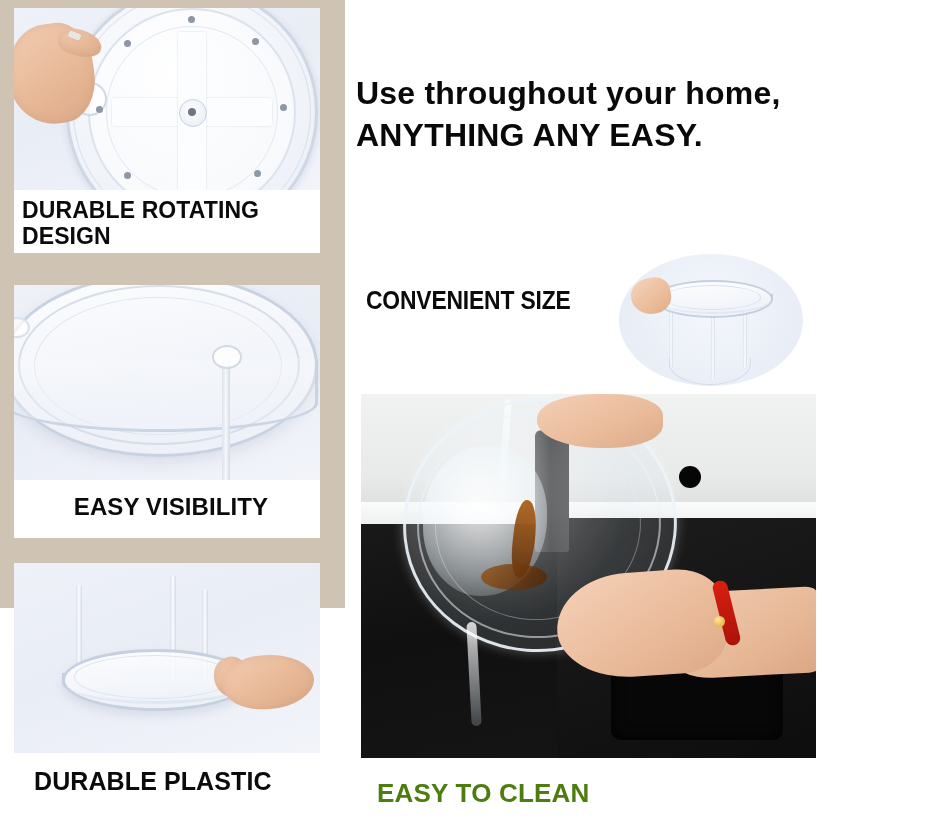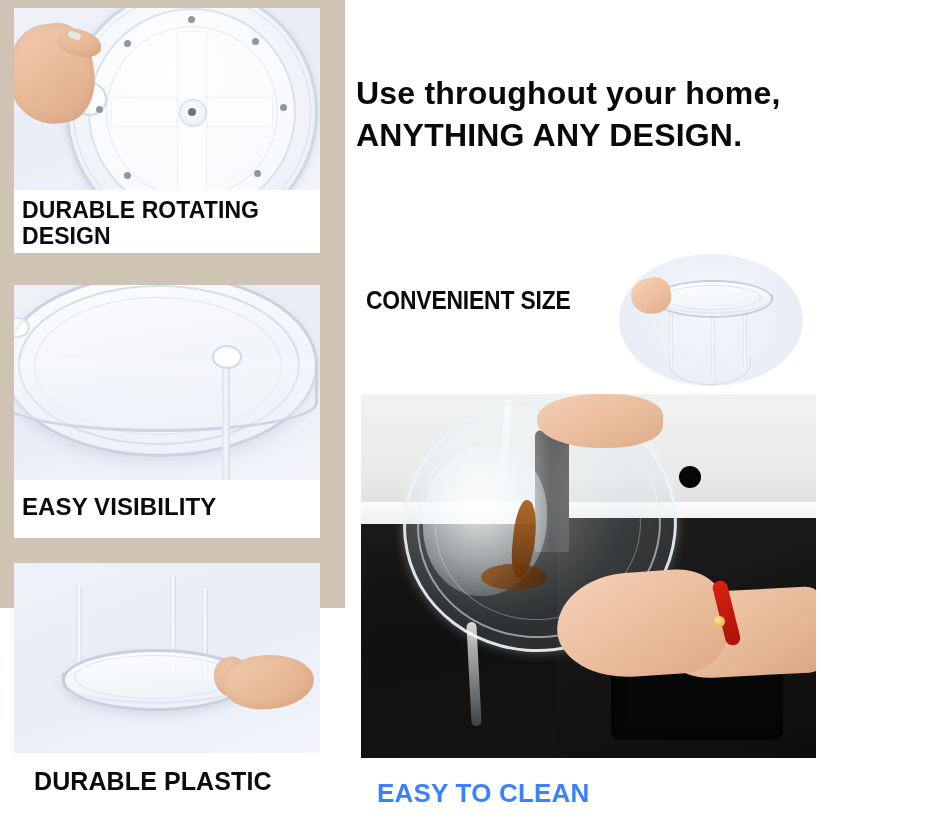--- a/index.html
+++ b/index.html
@@ -33,21 +33,21 @@
 
   
   .feature-card {
     position: absolute;
     left: 14px;
     width: 306px;
     background: #ffffff;
     overflow: hidden;
   }
   .card-1 { top: 8px;   height: 245px; }
-  .card-2 { top: 285px; height: 253px; }
+  .card-2 { top: 285px; height: 253px; text-align: center; }
   .card-3 { top: 563px; height: 248px; }
 
   .card-photo {
     position: relative;
     width: 100%;
     overflow: hidden;
     background: linear-gradient(160deg, #eef1f8 0%, #e9edf6 45%, #f2f4fa 100%);
   }
   .card-1 .card-photo { height: 182px; }
   .card-2 .card-photo { height: 195px; }
@@ -511,21 +511,21 @@
     left: 353px; top: 222px;
     width: 11px; height: 11px;
     border-radius: 50%;
     background: radial-gradient(circle at 35% 32%, #ffe79a, #d6a528);
   }
 
   .clean-label {
     position: absolute;
     left: 377px;
     top: 778px;
-    color: #3b82f6;
+    color: #4d7c0f;
     font-size: 26px;
     font-weight: bold;
     letter-spacing: 0.2px;
   }
 </style>
 </head>
 <body>
 
 <div id="page">
 
@@ -585,21 +585,21 @@
           <div class="dp-tray-inner"></div>
           <div class="hand hand-c3-fing"></div>
           <div class="hand hand-c3-palm"></div>
         </div>
       </div>
       <div class="card-caption">DURABLE PLASTIC</div>
     </div>
   </div>
 
   <div class="headline">Use throughout your home,
-ANYTHING ANY DESIGN.</div>
+ANYTHING ANY EASY.</div>
 
   <div class="convenient-label">CONVENIENT SIZE</div>
 
   <div class="inset-oval">
     <div class="io-post io-post-1"></div>
     <div class="io-post io-post-2"></div>
     <div class="io-post io-post-3"></div>
     <div class="io-base"></div>
     <div class="io-tray-wall"></div>
     <div class="io-tray"></div>

